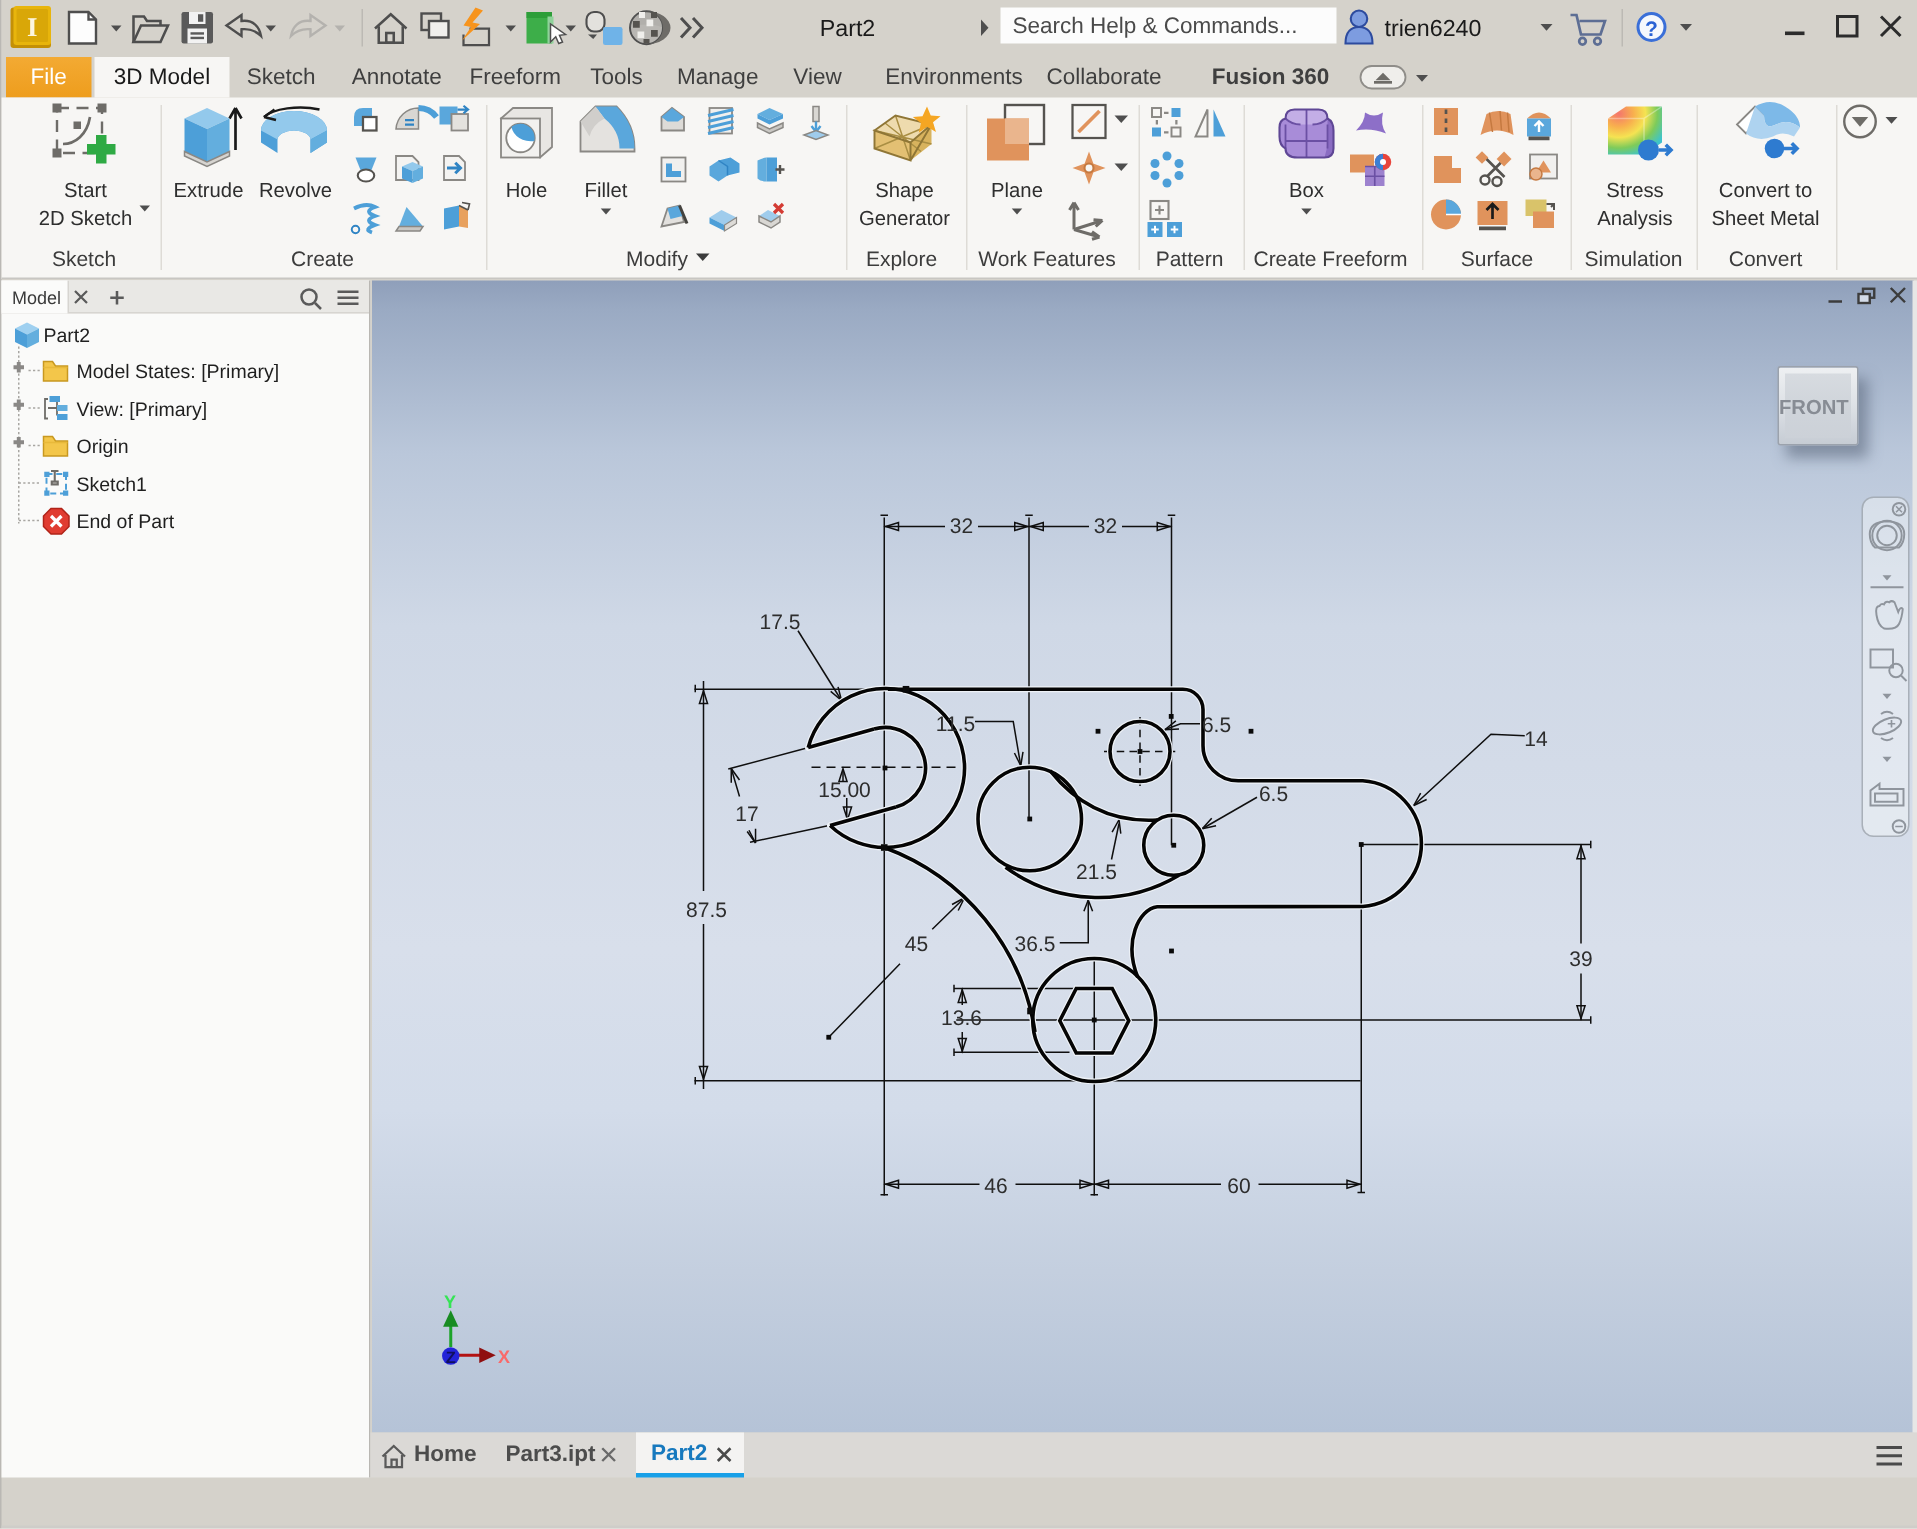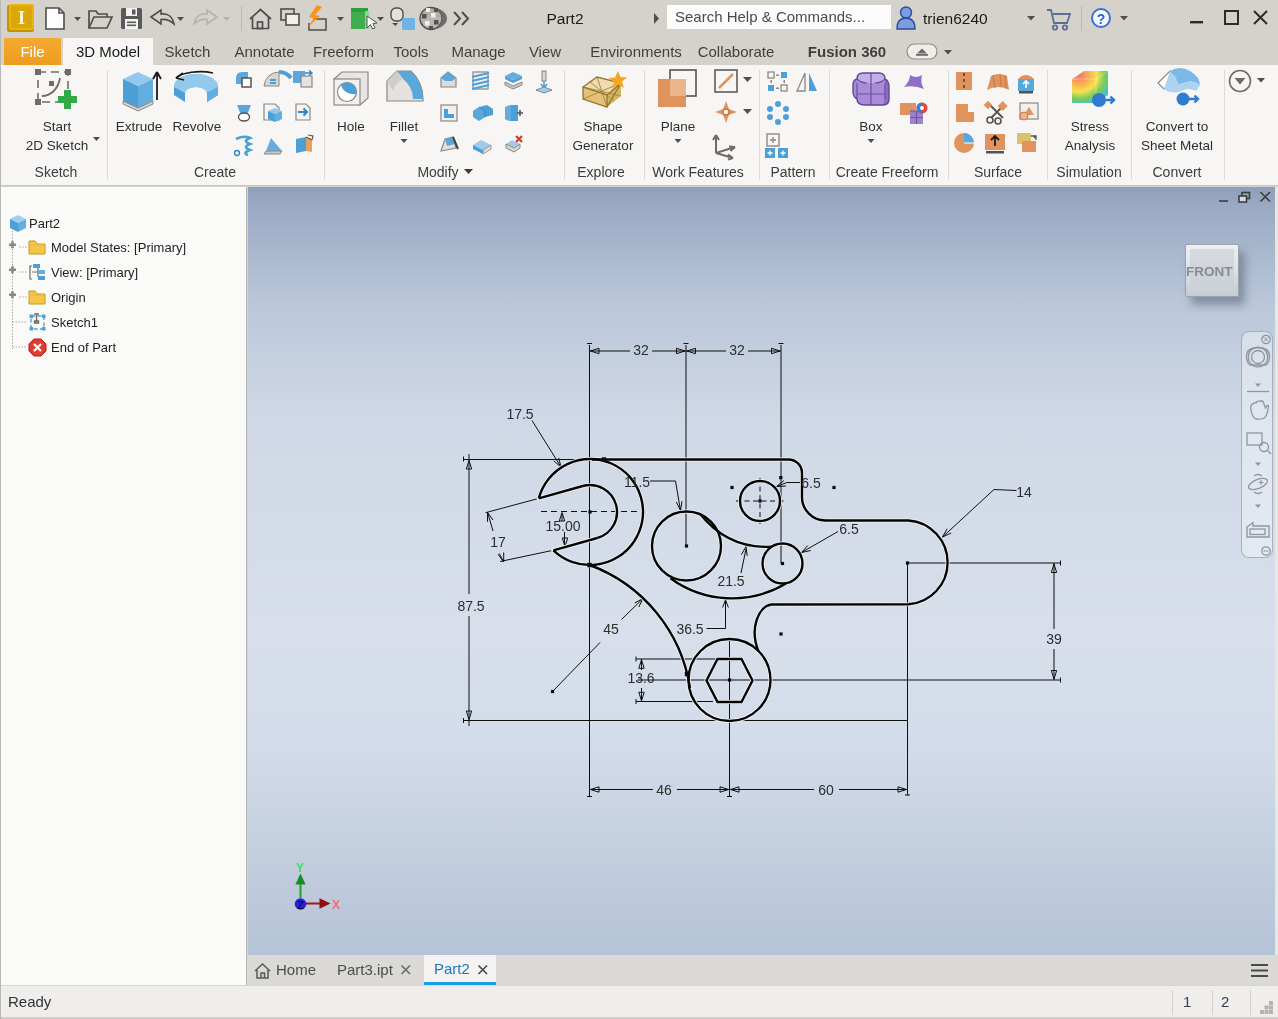--- a/index.html
+++ b/index.html
@@ -12,21 +12,21 @@
 #ribbon{position:absolute;left:0;top:65px;width:1278px;height:121px;background:#f7f6f4;border-bottom:1px solid #c8c6c2;}
 #browser{position:absolute;left:0;top:187px;width:246px;height:798px;background:#fafaf9;border-right:1px solid #b9b7b3;}
 #bheader{position:absolute;left:0;top:0;width:245px;height:22px;background:#e9e8e5;border-bottom:1px solid #d7d5d1;}
 #viewport{position:absolute;left:247px;top:187px;width:1028px;height:768px;background:linear-gradient(180deg,#8f9fba 0%,#9aaac3 2.5%,#bac7da 15%,#cfd8e6 30%,#d3dbe8 42%,#d8dfeb 58%,#d3dcea 72%,#c4cfdf 86%,#b5c3d7 100%);overflow:hidden;}
 #rborder{position:absolute;right:0;top:187px;width:3px;height:768px;background:#e7e7e6;}
 #viewcube{position:absolute;left:937px;top:57px;width:54px;height:53px;background:linear-gradient(180deg,#eef0f2 0%,#dde1e6 50%,#c6ccd4 100%);border:1px solid #9ba2ac;border-radius:2px;box-shadow:6px 8px 9px rgba(85,98,118,0.55);}
 #viewcube .face{position:absolute;left:4px;top:4px;right:4px;bottom:4px;background:linear-gradient(180deg,#d7dbe0 0%,#cfd4da 55%,#ccd1d8 100%);}
 #viewcube .lbl{position:absolute;left:0;top:0;width:100%;height:100%;color:#878c94;font-weight:bold;font-size:13.5px;text-align:left;line-height:53px;}
 #navbar{position:absolute;left:993px;top:144px;width:32px;height:227px;background:rgba(248,250,251,0.42);border:1px solid rgba(150,157,167,0.75);border-radius:8px;}
 #tabbar{position:absolute;left:246px;top:955px;width:1032px;height:30px;background:#dbd9d6;}
-.dtab{position:absolute;top:0;height:30px;line-height:30px;font-size:15px;color:#4c4c4c;}
+.dtab{position:absolute;top:0;height:30px;line-height:30px;font-size:15px;color:#4c4c4c;font-weight:bold;}
 #statusbar{position:absolute;left:0;top:985px;width:1278px;height:32px;background:#efeeec;border-top:1px solid #d9d7d4;font-size:15px;color:#333;}
 #bottomedge{position:absolute;left:0;top:1017px;width:1278px;height:2px;background:#cfcdc9;}
 </style>
 </head>
 <body>
 <div id="win">
   <div id="titlebar">
     <svg class="abs" style="left:0;top:0" width="1278" height="38">
 
       <g>
@@ -496,20 +496,31 @@
         <circle cx="27" cy="30" r="6.5" fill="#2e7bd0"></circle>
         <path d="M33 30 l9 0 m-3.5 -3.5 l3.5 3.5 l-3.5 3.5" stroke="#2e7bd0" stroke-width="2.4" fill="none"></path>
       </g>
 
       <circle cx="1239" cy="16" r="10.5" fill="none" stroke="#6e6c68" stroke-width="1.6"></circle>
       <path d="M1233.5 13 l11 0 l-5.5 6.5 z" fill="#6e6c68"></path>
       <path d="M1256 13 l8 0 l-4 4.5 z" fill="#4e4e4e"></path>
     </svg>
   </div>
   <div id="browser">
+    <div id="bheader">
+      <div style="position:absolute;left:0;top:0;width:45px;height:22px;background:#fbfbfa;border-right:1px solid #d7d5d1;"></div>
+      <svg class="abs" style="left:0;top:0" width="245" height="22">
+        <text x="7" y="15.5" font-size="12" fill="#3a3a3a">Model</text>
+        <path d="M49 7 L57 15 M57 7 L49 15" stroke="#5a5a5a" stroke-width="1.5"></path>
+        <path d="M77 7 L77 16 M72.5 11.5 L81.5 11.5" stroke="#5a5a5a" stroke-width="1.7"></path>
+        <circle cx="205" cy="11" r="5" fill="none" stroke="#5a5a5a" stroke-width="1.7"></circle>
+        <path d="M209 15 L213 19" stroke="#5a5a5a" stroke-width="1.7"></path>
+        <path d="M224 7.5 l14 0 M224 11.5 l14 0 M224 15.5 l14 0" stroke="#5a5a5a" stroke-width="1.8"></path>
+      </svg>
+    </div>
     <svg class="abs" style="left:0;top:22px" width="245" height="360">
 
       <g stroke="#a8a6a2" stroke-width="1" stroke-dasharray="1.5 1.5">
         <path d="M11.5 22 L11.5 140"></path>
         <path d="M18 38 L26 38 M18 63 L26 63 M18 88 L26 88 M11.5 113 L26 113 M11.5 138 L26 138"></path>
       </g>
 
       <g fill="#8a8886">
         <path d="M8 34.5 l7 0 l0 2.6 l-7 0 Z M10.2 32.3 l2.6 0 l0 7 l-2.6 0 Z"></path>
         <path d="M8 59.5 l7 0 l0 2.6 l-7 0 Z M10.2 57.3 l2.6 0 l0 7 l-2.6 0 Z"></path>
@@ -761,34 +772,15 @@
     <div class="abs" style="left:177px;top:0;width:72px;height:27px;background:#f4f3f2;"></div>
     <div class="abs" style="left:177px;top:27px;width:72px;height:3px;background:#18a0e8;"></div>
     <div class="dtab" style="left:187px;color:#1779be;line-height:27px;">Part2</div>
     <svg class="abs" style="left:230px;top:9px" width="12" height="12">
         <path d="M1.5 1.5 L10 10 M10 1.5 L1.5 10" stroke="#4a4a4a" stroke-width="1.7"></path>
       </svg>
     <svg class="abs" style="left:1003px;top:8px" width="20" height="15">
         <path d="M1 2 l17 0 M1 7.5 l17 0 M1 13 l17 0" stroke="#4a4a4a" stroke-width="2"></path>
       </svg>
   </div>
-  <div id="statusbar">
-    <div class="abs" style="left:7px;top:7px;">Ready</div>
-    <div class="abs" style="left:1171px;top:4px;width:1px;height:25px;background:#d3d1ce;"></div>
-    <div class="abs" style="left:1182px;top:7px;color:#3c3c50;">1</div>
-    <div class="abs" style="left:1211px;top:4px;width:1px;height:25px;background:#d3d1ce;"></div>
-    <div class="abs" style="left:1220px;top:7px;color:#3c3c50;">2</div>
-    <div class="abs" style="left:1249px;top:4px;width:1px;height:25px;background:#d3d1ce;"></div>
-
-    <svg class="abs" style="left:1259px;top:15px;" width="15" height="15">
-      <g fill="#b5b3af">
-        <rect x="9" y="0" width="4" height="4"></rect>
-          <rect x="4.5" y="4.5" width="4" height="4"></rect>
-          <rect x="9" y="4.5" width="4" height="4"></rect>
-        <rect x="0" y="9" width="4" height="4"></rect>
-          <rect x="4.5" y="9" width="4" height="4"></rect>
-          <rect x="9" y="9" width="4" height="4"></rect>
-      </g>
-    </svg>
-  </div>
   <div id="rborder"></div>
   <div id="bottomedge"></div>
 </div>
 
 </body></html>

